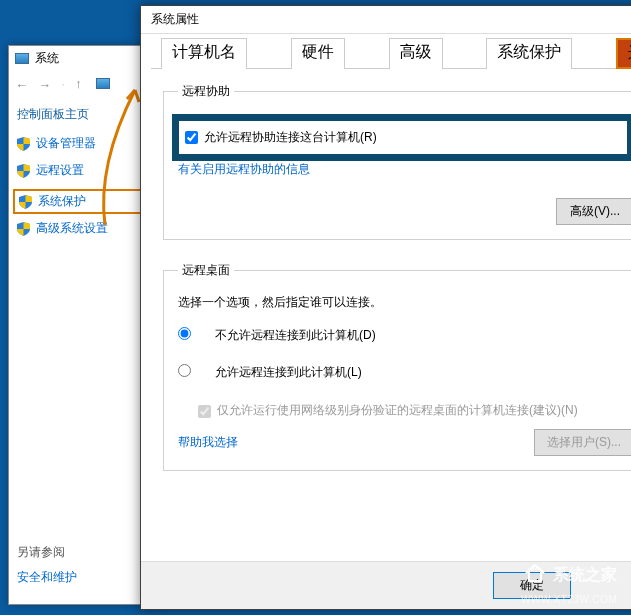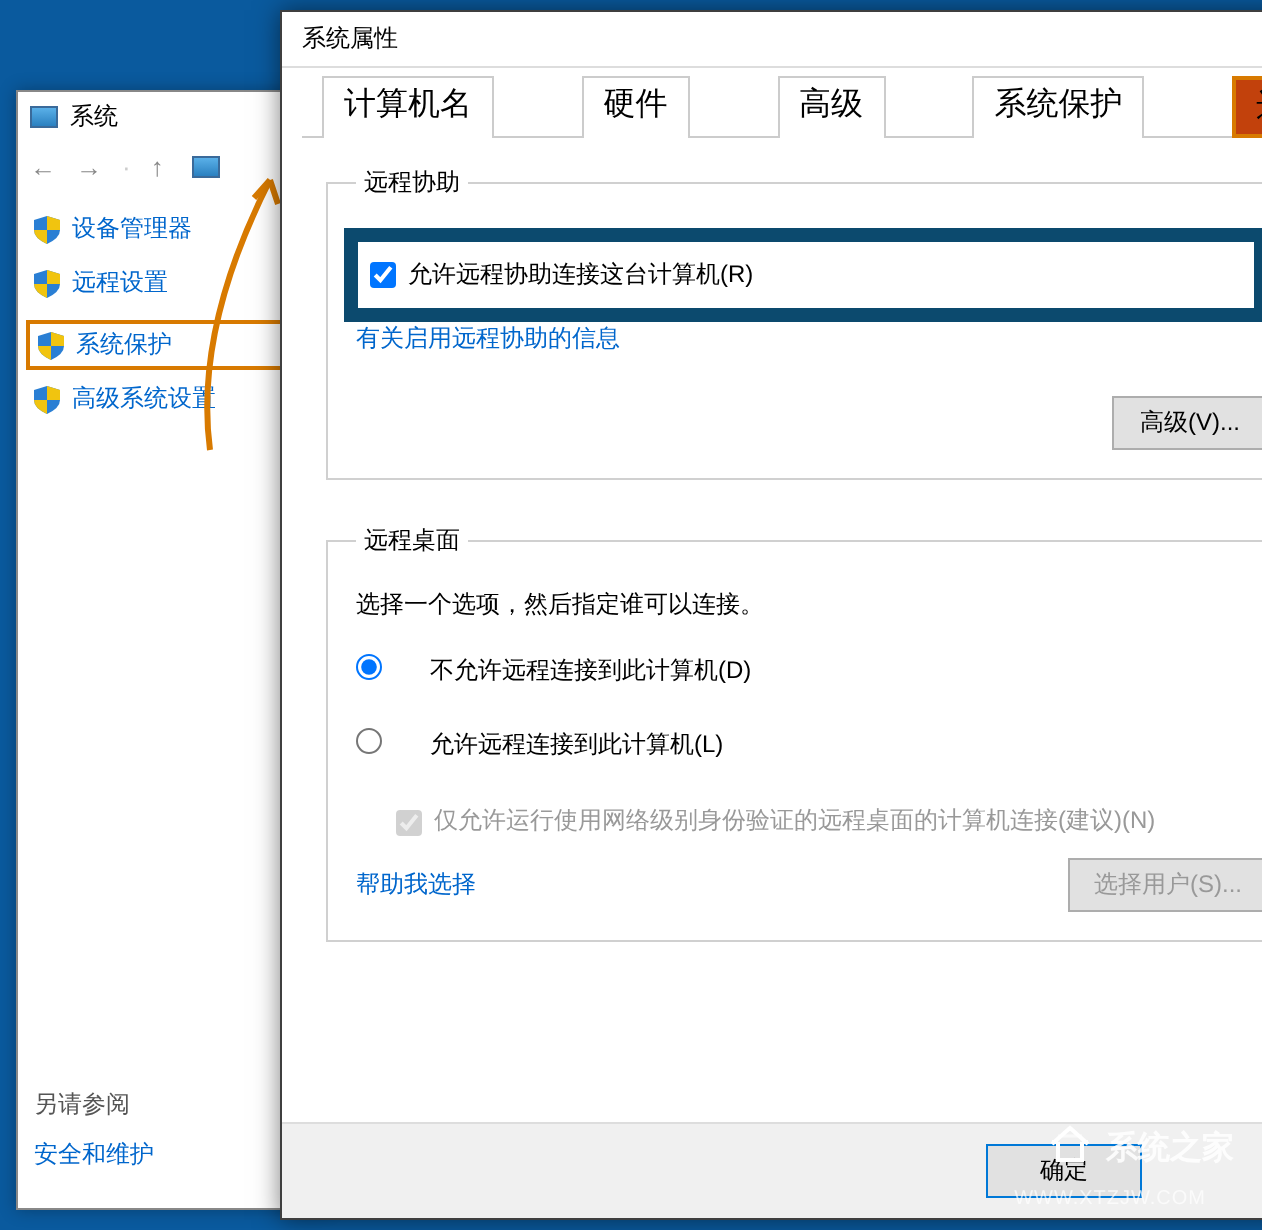--- a/index.html
+++ b/index.html
@@ -110,38 +110,39 @@
       bottom: 26px;
       color: rgba(255,255,255,0.85);
       font-size: 16px;
       display: flex;
       align-items: center;
       gap: 6px;
       font-weight: bold;
       pointer-events: none;
     }
     .watermark-icon svg { width: 24px; height: 24px; }
-    .watermark-sub { position: absolute; right: 28px; bottom: 10px; color: rgba(255,255,255,0.7); font-size: 10px; letter-spacing: 0.5px; }
+    .watermark-sub { position: absolute; right: 14px; bottom: 10px; color: rgba(255,255,255,0.7); font-size: 10px; letter-spacing: 0.5px; }
   </style>
 </head>
 <body>
 
 <div class="control-panel-window">
   <div class="cp-title-bar">
     <span class="cp-icon"></span>
     <span>系统</span>
   </div>
   <div class="cp-nav">
     <span class="nav-arrow">←</span>
     <span class="nav-arrow">→</span>
     <span style="color:#ccc">·</span>
     <span class="nav-arrow">↑</span>
     <span class="cp-icon" style="margin-left:4px"></span>
   </div>
   <div class="cp-body">
+    <div class="cp-heading">控制面板主页</div>
 
     <div class="cp-link">
       <span class="shield-icon">
         <svg viewBox="0 0 13 14">
             <path d="M6.5 0 L13 2 L13 7 Q13 11 6.5 14 Q0 11 0 7 L0 2 Z" fill="#2a7fd4"></path>
             <path d="M6.5 0 L13 2 L13 7 L6.5 7 Z M0 7 L6.5 7 L6.5 14 Q0 11 0 7" fill="#f1c40f"></path>
           </svg>
       </span>
       <span>设备管理器</span>
     </div>

